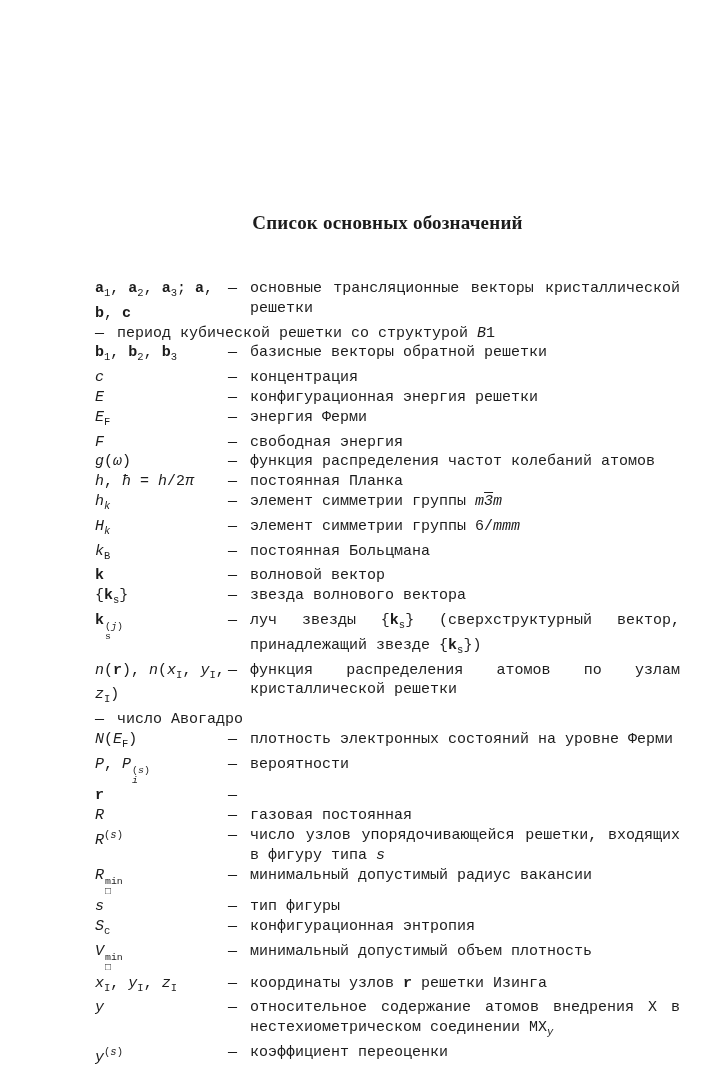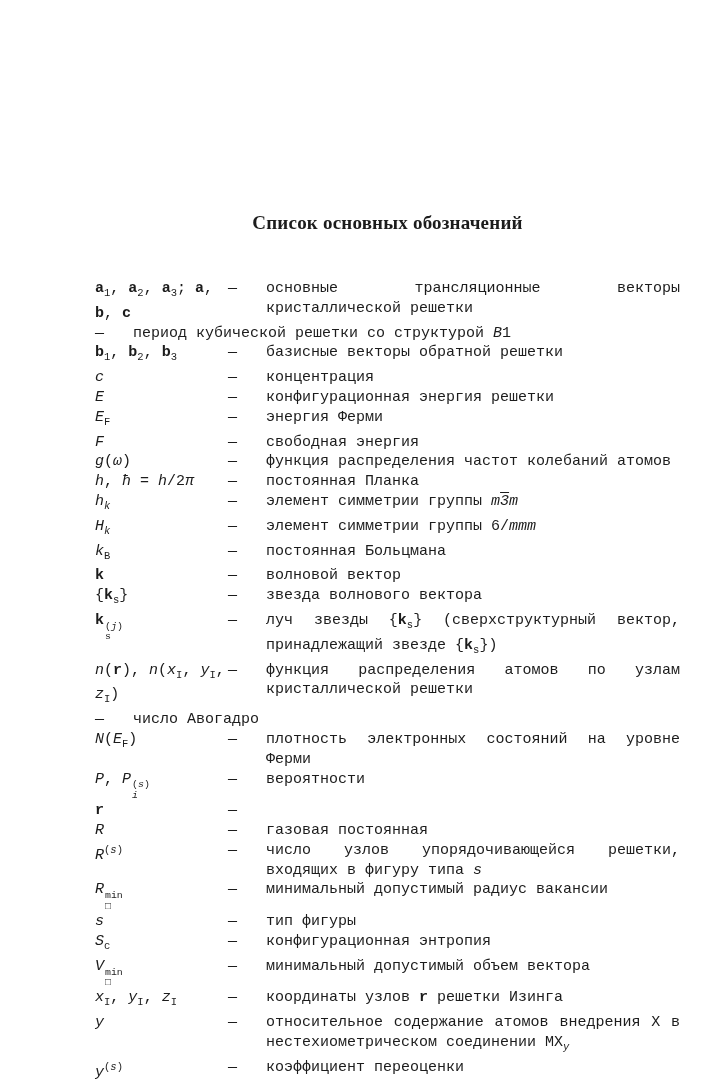--- a/index.html
+++ b/index.html
@@ -41,21 +41,20 @@
     width: 133px;
     flex: 0 0 133px;
   }
   .dash {
     width: 22px;
     flex: 0 0 22px;
   }
   .desc {
     flex: 1 1 auto;
     text-align: justify;
-    margin-left: 16px;
   }
   sub { font-size: 0.70em; }
   sup { font-size: 0.70em; }
   .ovl { text-decoration: overline; }
   .stk {
     display: inline-flex;
     flex-direction: column;
     align-items: flex-start;
     font-size: 0.66em;
     line-height: 1.05;
@@ -225,21 +224,21 @@
     <div class="dash">—</div>
     <div class="desc">конфигурационная энтропия</div>
   </div>
 
   <div class="entry">
     <div class="symbol"><i>V</i><span class="stk">
             <span>min</span>
             <span>□</span>
           </span></div>
     <div class="dash">—</div>
-    <div class="desc">минимальный допустимый объем вектора</div>
+    <div class="desc">минимальный допустимый объем плотность</div>
   </div>
 
   <div class="entry">
     <div class="symbol"><i>x</i><sub>I</sub>, <i>y</i><sub>I</sub>, <i>z</i><sub>I</sub></div>
     <div class="dash">—</div>
     <div class="desc">координаты узлов <b>r</b> решетки Изинга</div>
   </div>
 
   <div class="entry">
     <div class="symbol"><i>y</i></div>

